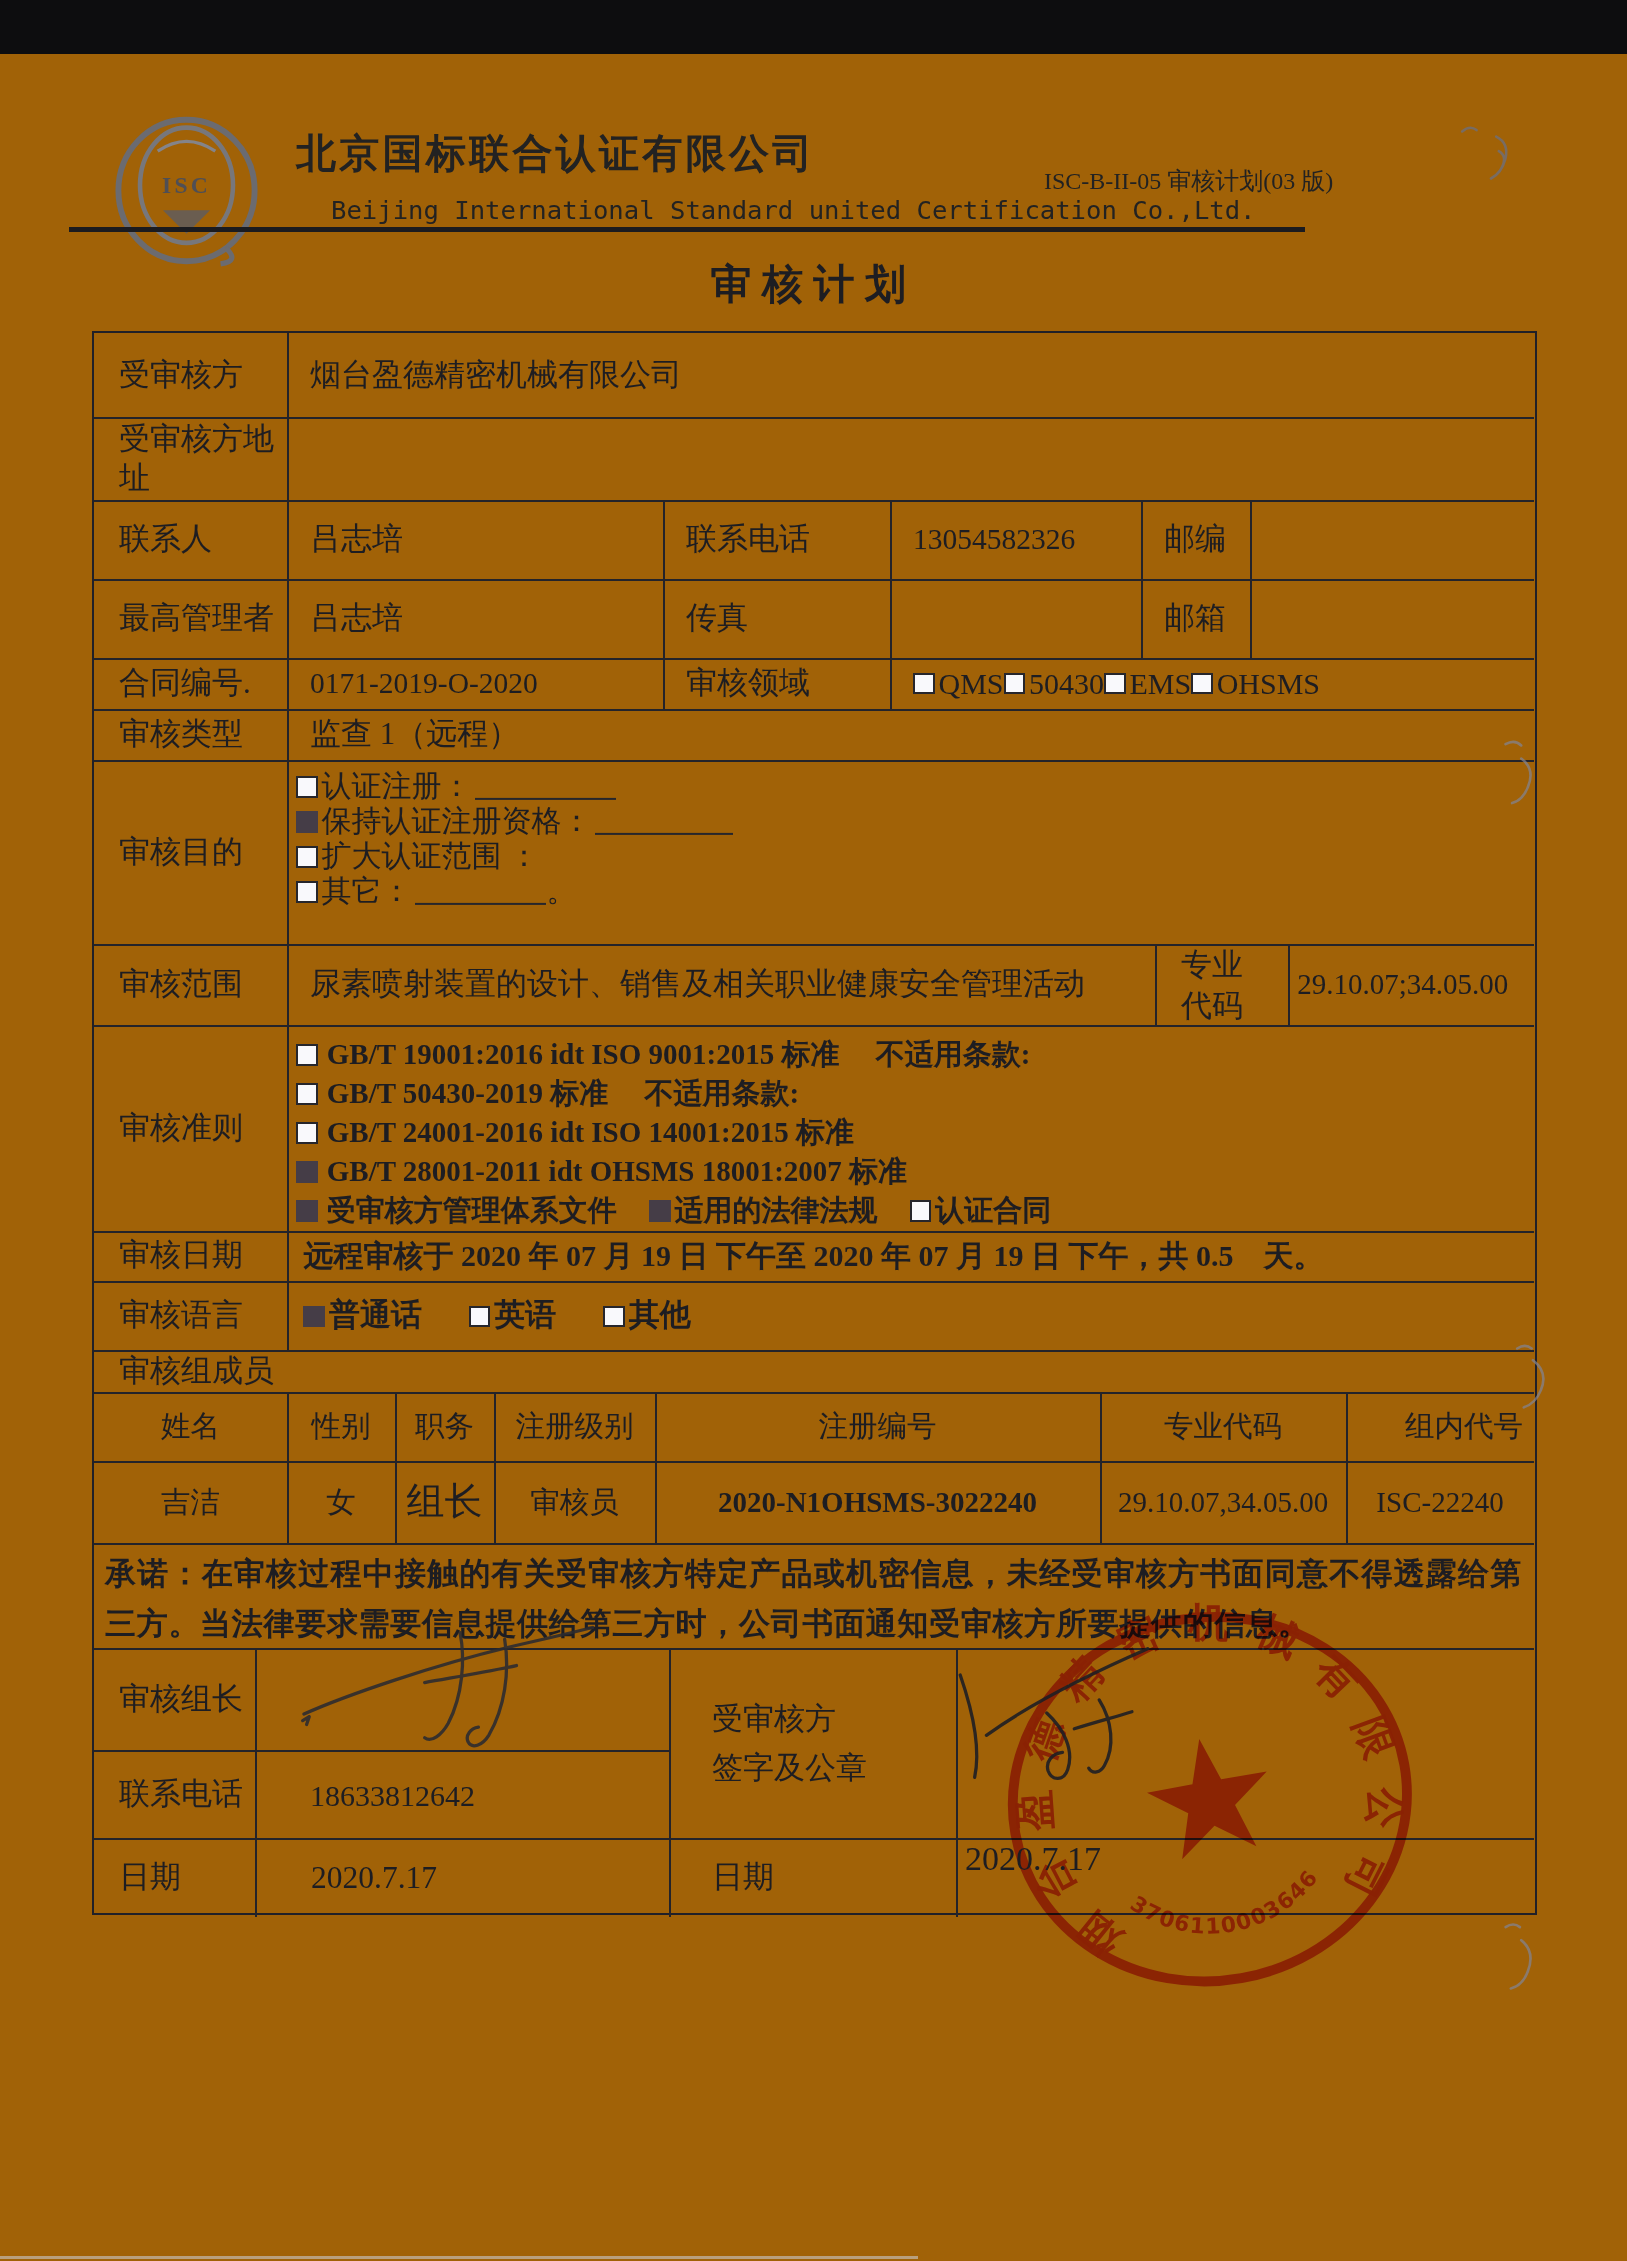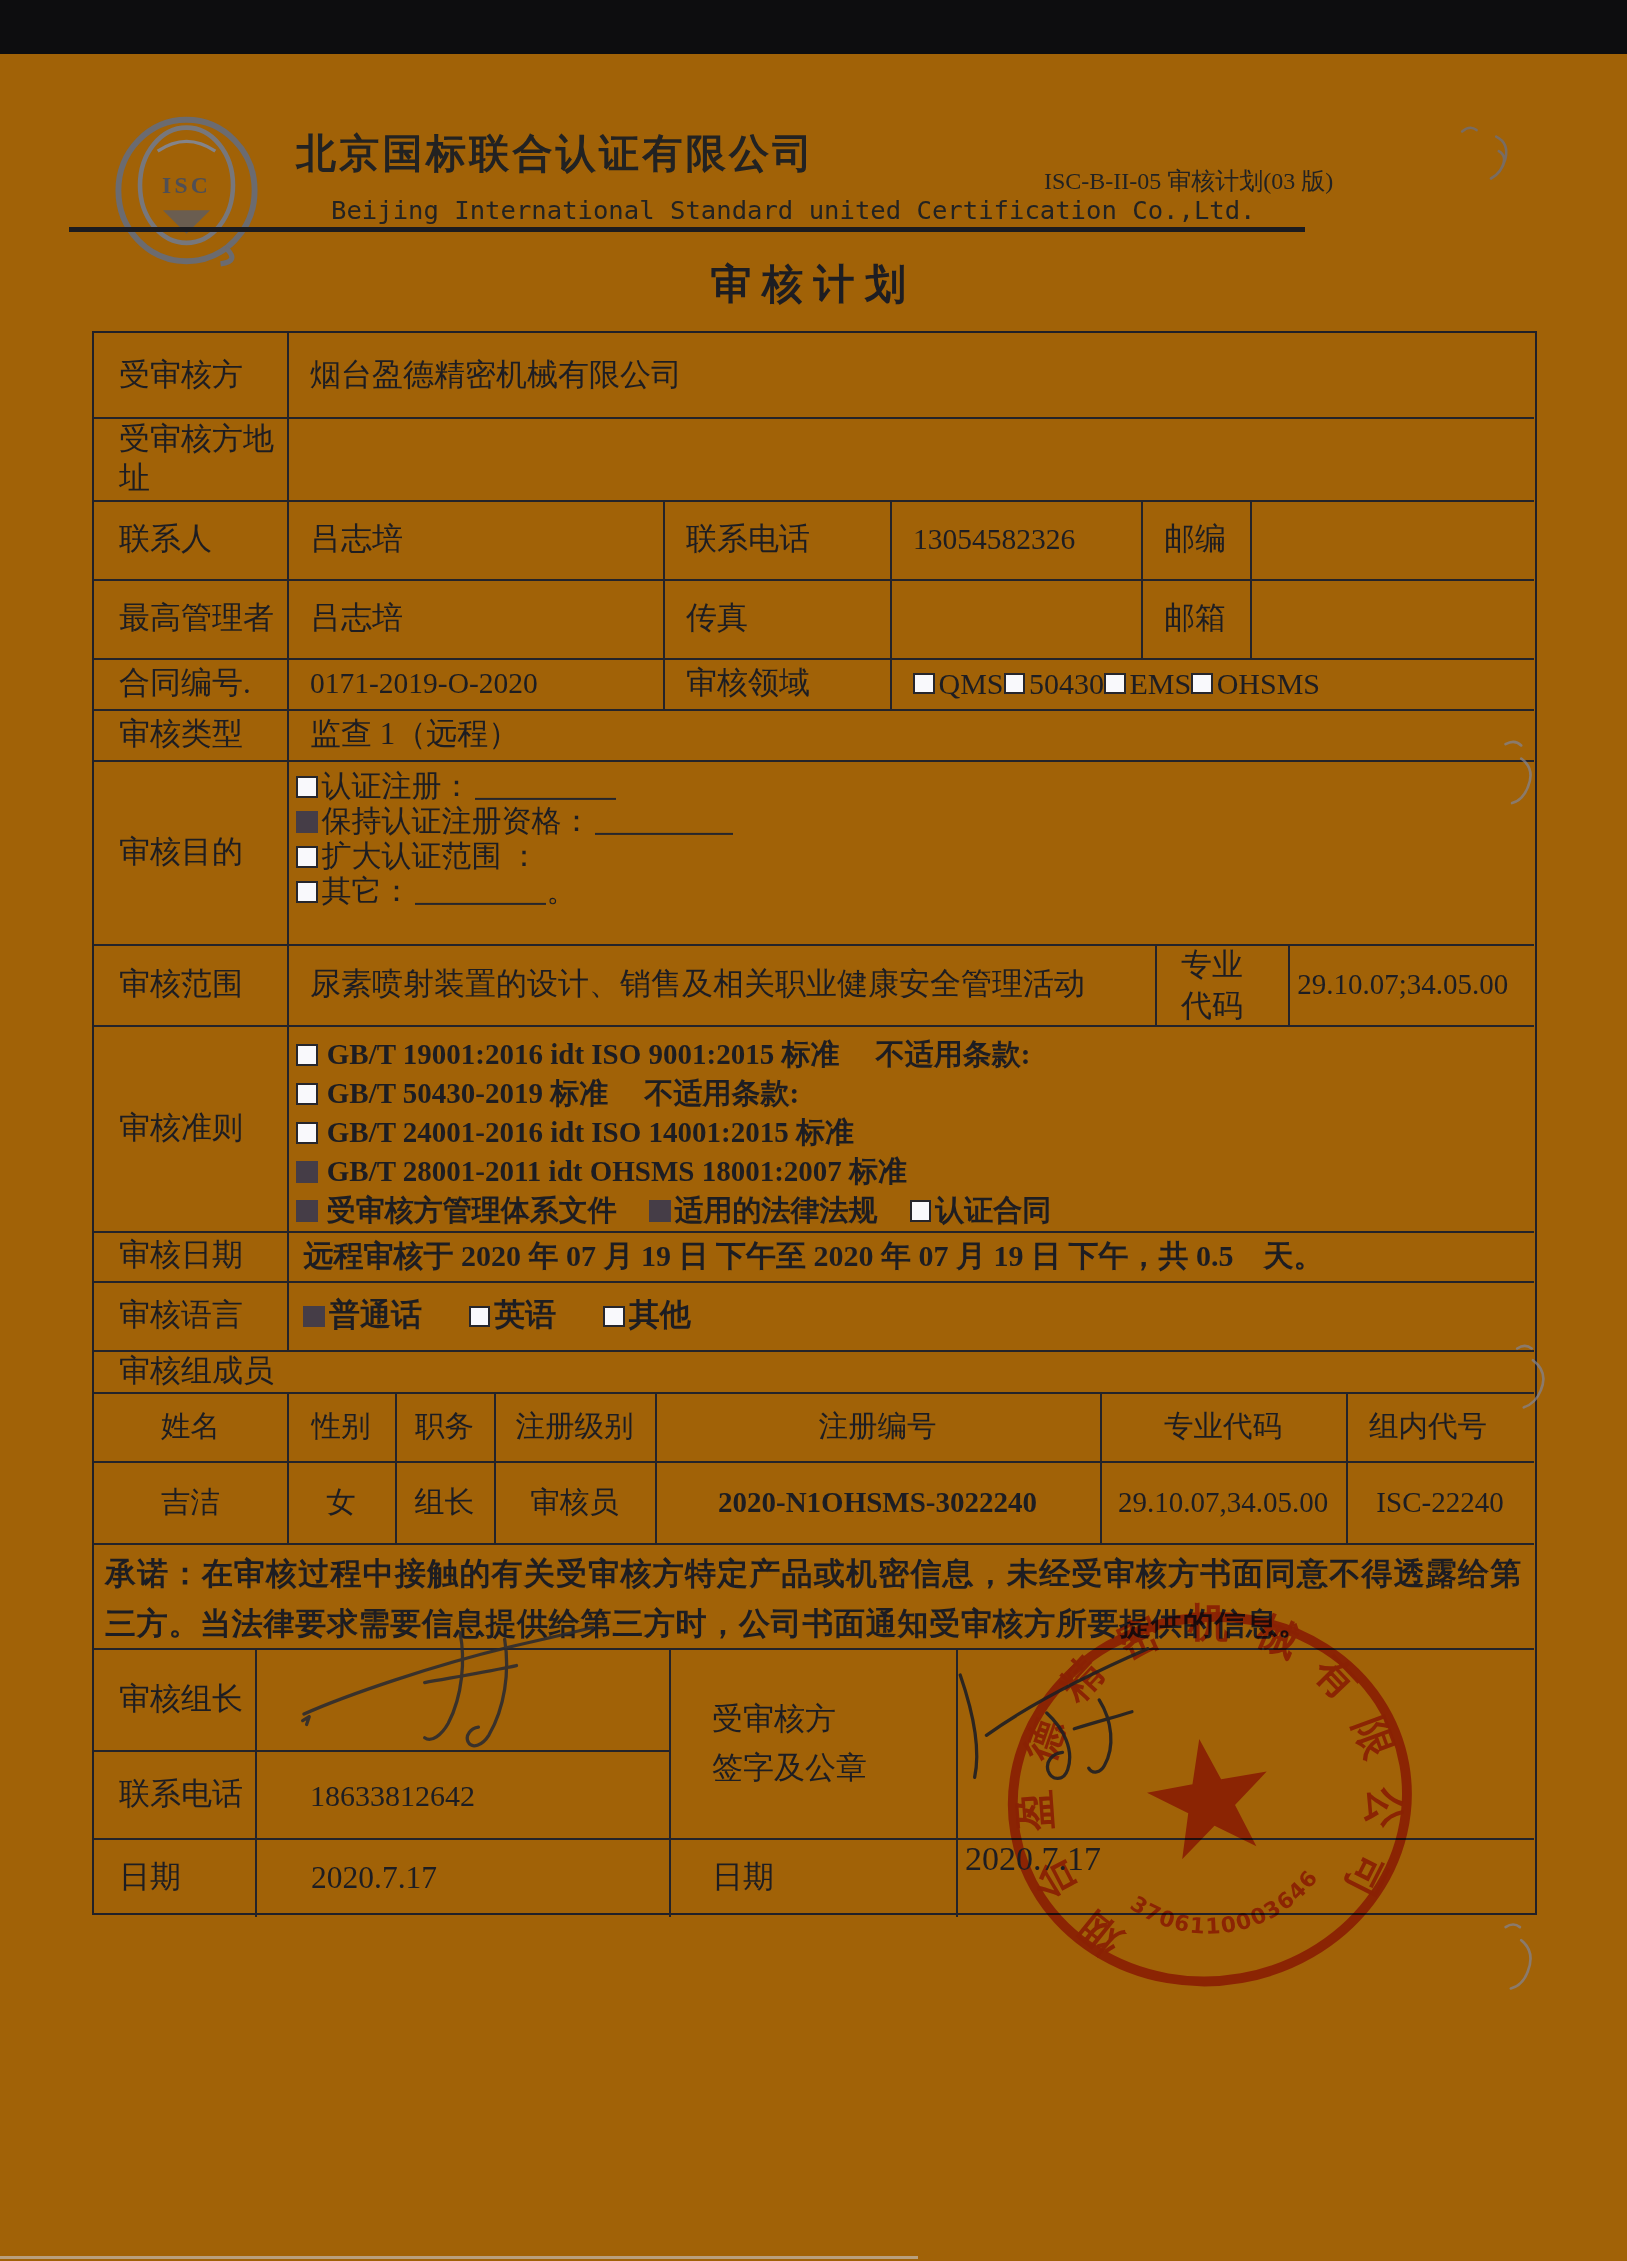--- a/index.html
+++ b/index.html
@@ -169,25 +169,25 @@
     </div>
 
     <div class="cell lab" style="left:0;top:1017px;width:1440px;height:43px;">审核组成员</div>
 
     <div class="cell ctr" style="left:0;top:1059px;width:193px;height:69px;font-size:29.5px;">姓名</div>
     <div class="cell ctr" style="left:193px;top:1059px;width:108px;height:69px;font-size:29.5px;">性别</div>
     <div class="cell ctr" style="left:301px;top:1059px;width:99px;height:69px;font-size:29.5px;">职务</div>
     <div class="cell ctr" style="left:400px;top:1059px;width:161px;height:69px;font-size:29.5px;">注册级别</div>
     <div class="cell ctr" style="left:561px;top:1059px;width:445px;height:69px;font-size:29.5px;">注册编号</div>
     <div class="cell ctr" style="left:1006px;top:1059px;width:246px;height:69px;font-size:29.5px;">专业代码</div>
-    <div class="cell ctr" style="left:1240px;top:1059px;width:188px;height:69px;font-size:29.5px;">组内代号</div>
+    <div class="cell ctr" style="left:1276px;top:1059px;width:188px;height:69px;font-size:29.5px;">组内代号</div>
 
     <div class="cell ctr" style="left:0;top:1128px;width:193px;height:82px;font-size:29.5px;">吉洁</div>
     <div class="cell ctr" style="left:193px;top:1128px;width:108px;height:82px;font-size:29.5px;">女</div>
-    <div class="cell ctr" style="left:301px;top:1128px;width:99px;height:82px;font-size:30px;">组长</div>
+    <div class="cell ctr" style="left:301px;top:1128px;width:99px;height:82px;font-size:38px;">组长</div>
     <div class="cell ctr" style="left:400px;top:1128px;width:161px;height:82px;font-size:29.5px;">审核员</div>
     <div class="cell ctr" style="left:561px;top:1128px;width:445px;height:82px;font-size:29px;font-weight:bold;">2020-N1OHSMS-3022240</div>
     <div class="cell ctr" style="left:1006px;top:1128px;width:246px;height:82px;font-size:29px;">29.10.07,34.05.00</div>
     <div class="cell ctr" style="left:1252px;top:1128px;width:188px;height:82px;font-size:29px;">ISC-22240</div>
 
     <div class="cell lab" style="left:0;top:1315px;width:161px;height:102px;">审核组长</div>
     <div class="cell lab" style="left:0;top:1417px;width:161px;height:89px;">联系电话</div>
     <div class="cell lab" style="left:0;top:1505px;width:161px;height:79px;">日期</div>
     <div class="cell" style="left:161px;top:1505px;width:414px;height:79px;padding-left:56px;font-size:31.5px;">2020.7.17</div>
     <div class="cell" style="left:575px;top:1315px;width:287px;height:190px;padding-left:43px;">

